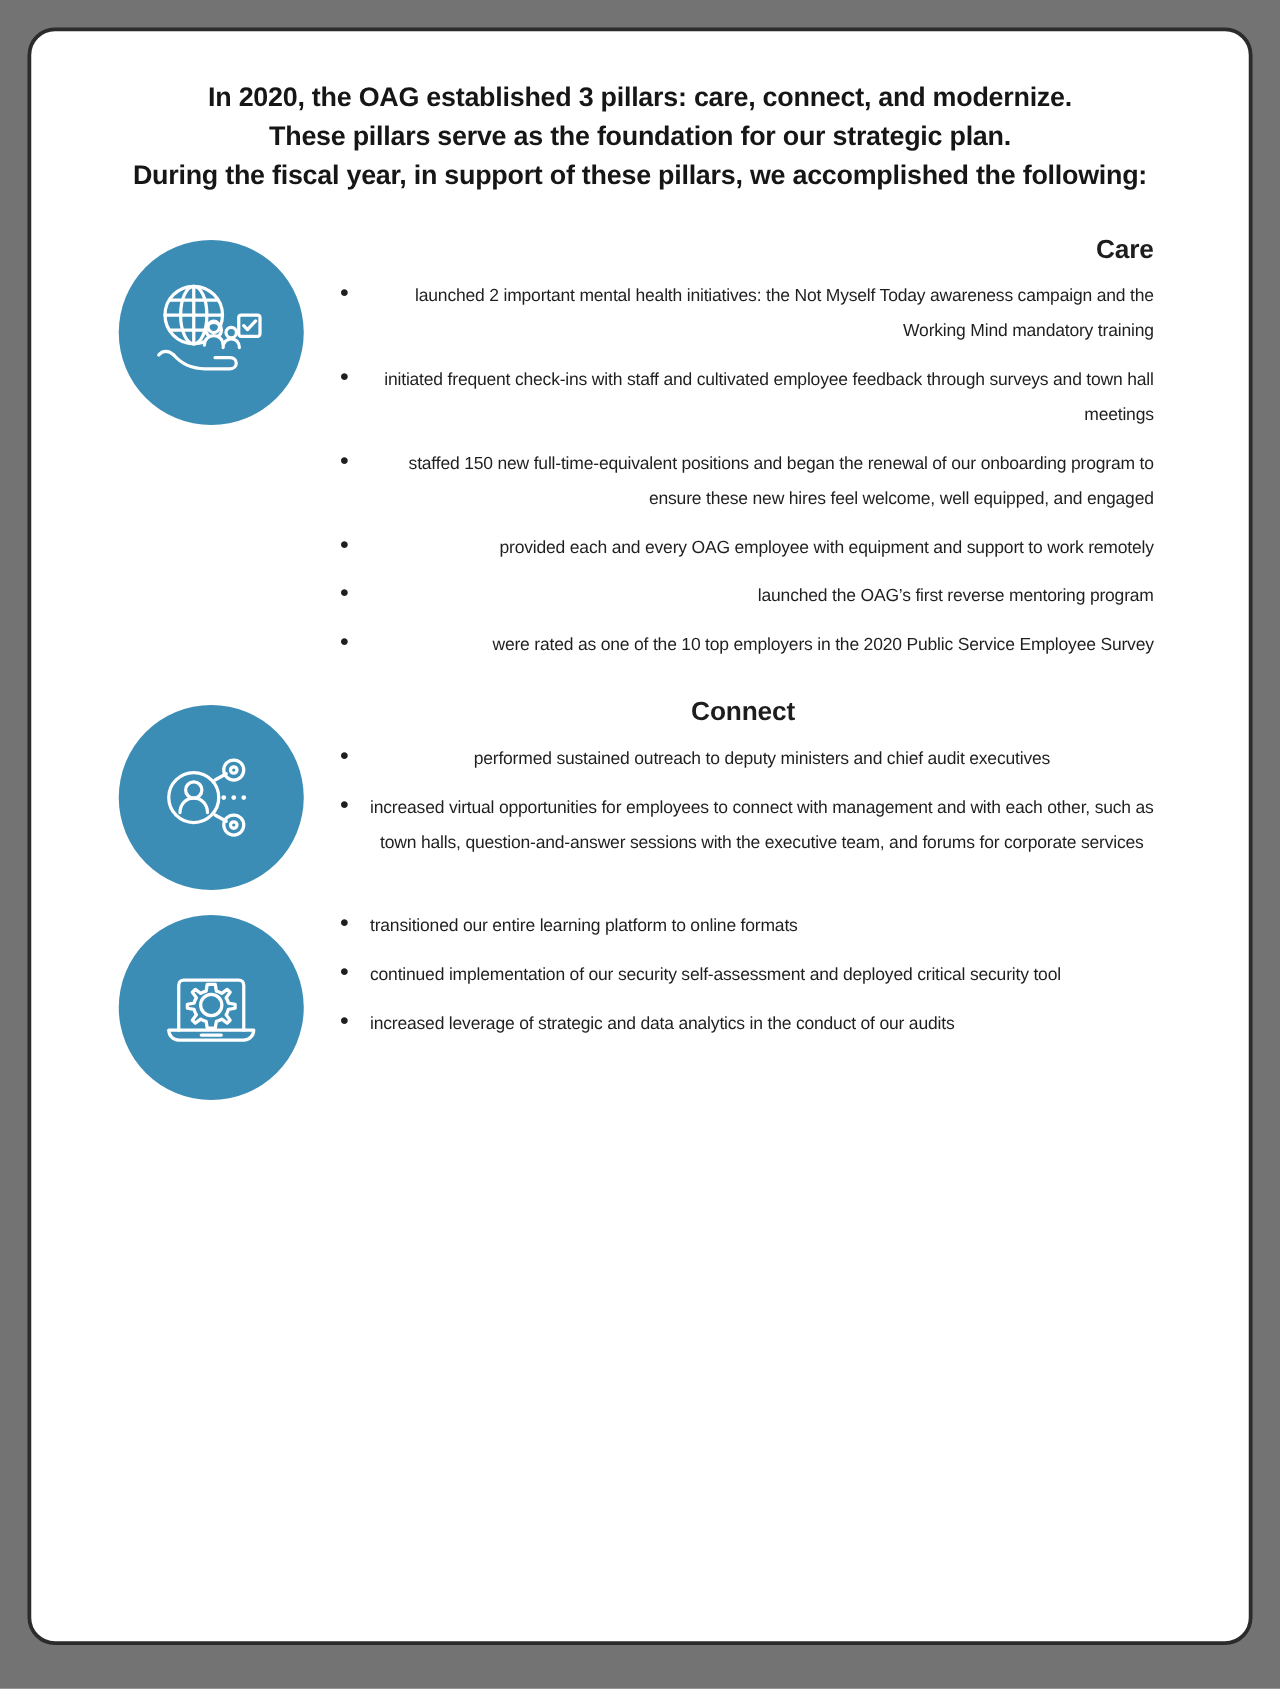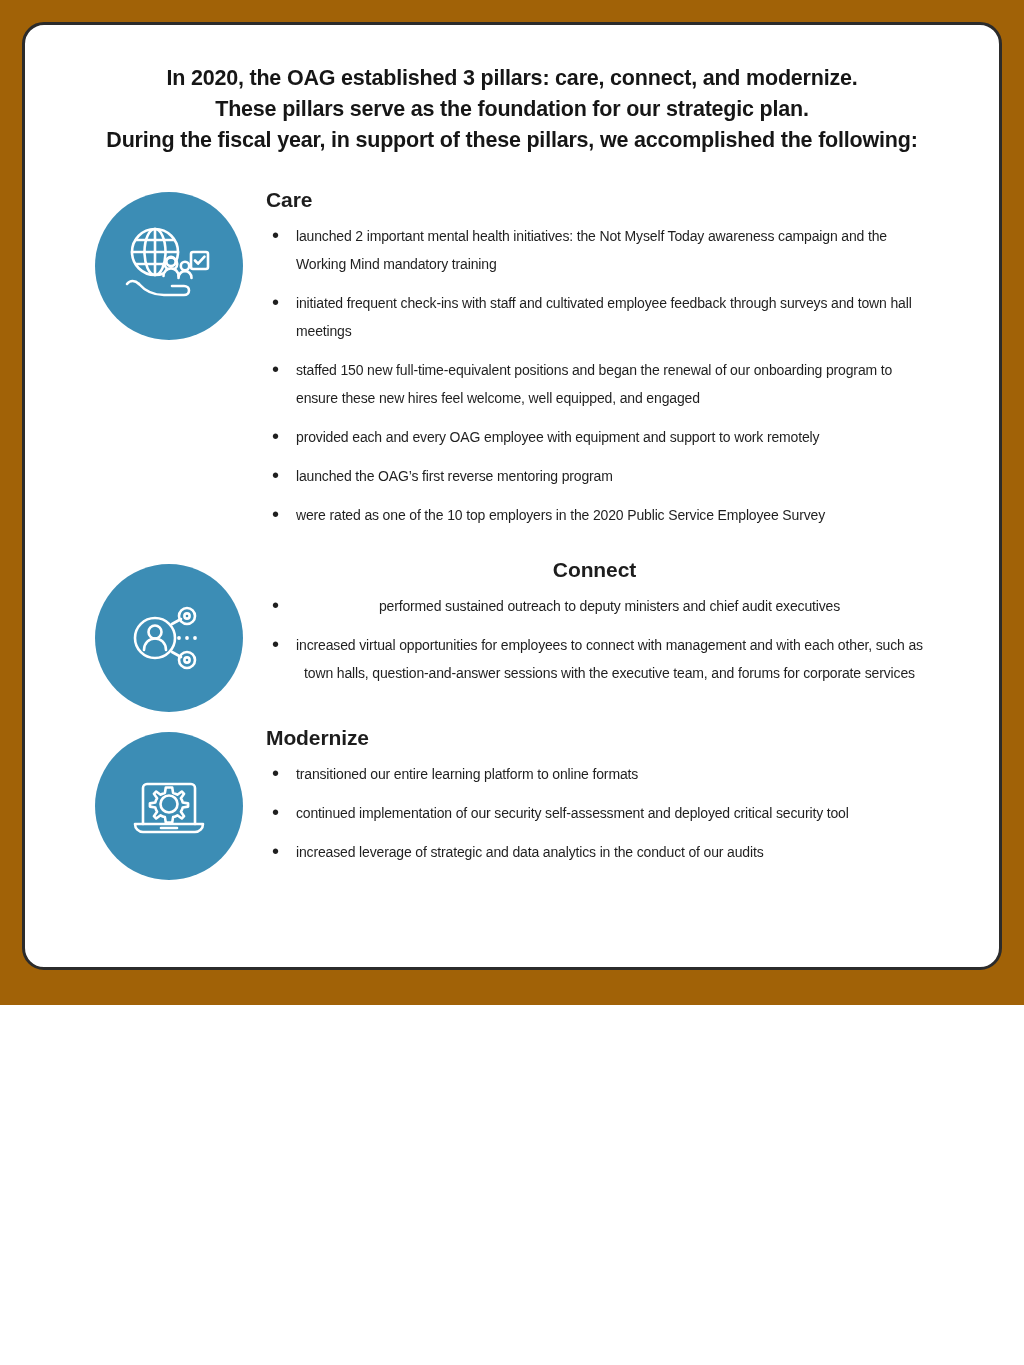--- a/index.html
+++ b/index.html
@@ -11,23 +11,23 @@
     width: 1024px;
     height: 1365px;
     font-family: "Liberation Sans", sans-serif;
     color: #1c1c1c;
     overflow: hidden;
   }
   .page {
     position: relative;
     box-sizing: border-box;
     width: 1024px;
-    height: 1005px;
+    height: 1351px;
     padding: 22px 22px 35px 22px;
-    background: #a16207;
+    background: #737373;
   }
   .frame {
     box-sizing: border-box;
     width: 100%;
     height: 100%;
     border: 3px solid #2b2b2b;
     border-radius: 22px;
     padding: 38px 46px 30px 46px;
     background: #ffffff;
   }
@@ -91,21 +91,21 @@
     letter-spacing: -0.15px;
   }
   ul.bullets li:before {
     content: "\2022";
     position: absolute;
     left: 6px;
     top: -1px;
     font-size: 20px;
     color: #1f1f1f;
   }
-  .pillar-care .text-col { padding-top: 2px; }
+  .pillar-care .text-col { padding-top: 2px; text-align: right; }
   .pillar-connect { margin-top: 18px; text-align: center; }
   .pillar-modernize { margin-top: 14px; }
 </style>
 </head>
 <body>
 
 <div class="page">
   <div class="frame">
 
     <div class="intro">
@@ -185,21 +185,20 @@
             <svg width="104" height="104" viewBox="0 0 104 104" fill="none" stroke="#ffffff" stroke-width="2.6" stroke-linecap="round" stroke-linejoin="round">
               <path d="M26 70 V34 c0-2.2 1.8-4 4-4 h44 c2.2 0 4 1.8 4 4 V70"></path>
               <path d="M18 70 h68 c0 4.5-3.5 8-8 8 H26 c-4.5 0-8-3.5-8-8 z"></path>
               <line x1="44" y1="74" x2="60" y2="74"></line>
               <circle cx="52" cy="50" r="8.5"></circle>
               <path d="M52 33.5 l3.2 0 l0.9 5.4 a13 13 0 0 1 4.3 1.8 l4.4-3.2 l2.3 2.3 l-3.2 4.4 a13 13 0 0 1 1.8 4.3 l5.4 0.9 l0 3.2 l-5.4 0.9 a13 13 0 0 1 -1.8 4.3 l3.2 4.4 l-2.3 2.3 l-4.4-3.2 a13 13 0 0 1 -4.3 1.8 l-0.9 5.4 l-3.2 0 l-3.2 0 l-0.9-5.4 a13 13 0 0 1 -4.3-1.8 l-4.4 3.2 l-2.3-2.3 l3.2-4.4 a13 13 0 0 1 -1.8-4.3 l-5.4-0.9 l0-3.2 l5.4-0.9 a13 13 0 0 1 1.8-4.3 l-3.2-4.4 l2.3-2.3 l4.4 3.2 a13 13 0 0 1 4.3-1.8 l0.9-5.4 l3.2 0 z"></path>
             </svg>
           </div>
         </div>
         <div class="text-col">
-          <h3 class="pillar-title">Modernize</h3>
           <ul class="bullets">
             <li>transitioned our entire learning platform to online formats</li>
             <li>continued implementation of our security self-assessment and deployed critical security tool</li>
             <li>increased leverage of strategic and data analytics in the conduct of our audits</li>
           </ul>
         </div>
       </div>
 
     </div>
   </div>

